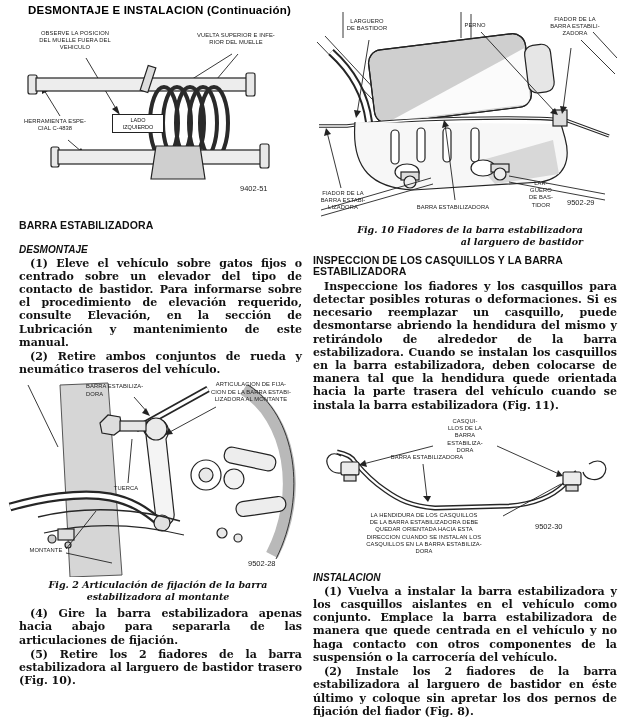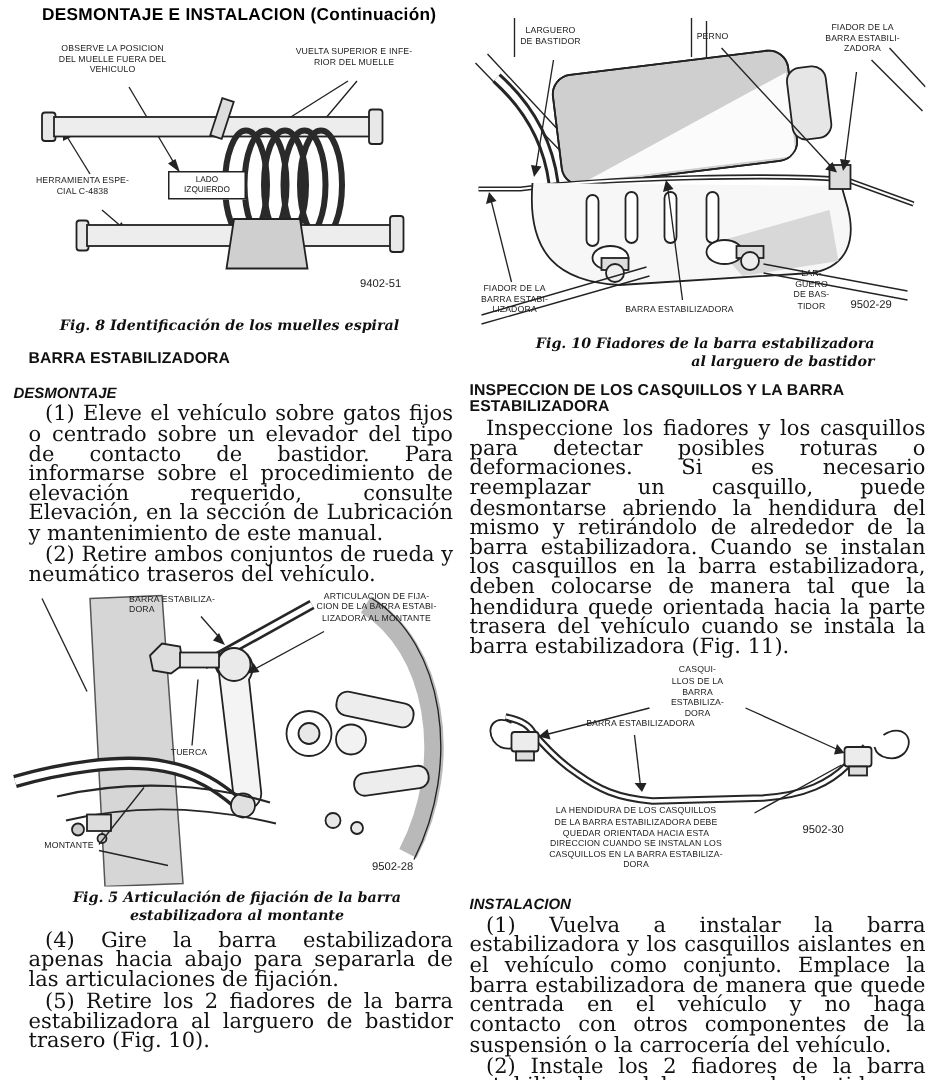--- a/index.html
+++ b/index.html
@@ -25,21 +25,21 @@
     padding:2px 1px; white-space:pre-line; }
 
   .fig-caption { text-align:center; font-style:italic; font-weight:bold;
     font-size:9.5px; line-height:1.25; margin-top:2px; }
 
   .sec-h { font-family:"Liberation Sans", sans-serif; font-weight:bold;
     font-size:10.5px; line-height:1.1; letter-spacing:.1px; margin-top:10px; }
   .sub-h { font-family:"Liberation Sans", sans-serif; font-weight:bold;
     font-style:italic; font-size:10px; margin-top:12px; }
 
-  .step, .para { font-size:14px; font-weight:normal; line-height:13.2px;
+  .step, .para { font-size:11px; font-weight:bold; line-height:13.2px;
     text-align:justify; text-indent:11px; margin-top:1px; }
   .col-left .step, .col-left .para { margin-left:11px; margin-right:6px; }
 
   .mt2{margin-top:2px;} .mt4{margin-top:4px;} .mt5{margin-top:5px;}
   .mt7{margin-top:7px;} .mt8{margin-top:8px;}
 
   .ln { stroke:#222; stroke-width:0.9; }
   .tube { stroke:#262626; fill:none; }
   .outl { stroke:#222; stroke-width:1.2; }
 </style>
@@ -86,24 +86,23 @@
 DEL MUELLE FUERA DEL
 VEHICULO</div>
     <div class="fig-label" style="left:168px; top:10px; width:120px;">VUELTA SUPERIOR E INFE-
 RIOR DEL MUELLE</div>
     <div class="fig-label" style="left:4px; top:96px; width:86px;">HERRAMIENTA ESPE-
 CIAL C-4838</div>
     <div class="lado-box" style="left:104px; top:92px; width:52px;">LADO
 IZQUIERDO</div>
     <div class="fig-code" style="left:232px; top:162px;">9402-51</div>
   </div>
-  <div class="fig-caption" style="margin-right:10px;">Fig. 8 Identificación de los muelles espiral</div>
 
   <div class="sec-h" style="margin-left:11px;">BARRA ESTABILIZADORA</div>
-  <div class="sub-h" style="margin-left:1px;">DESMONTAJE</div>
+  <div class="sub-h" style="margin-left:11px;">DESMONTAJE</div>
 
   <p class="step mt2">(1) Eleve el vehículo sobre gatos fijos o centrado sobre un elevador del tipo de contacto de bastidor. Para informarse sobre el procedimiento de elevación requerido, consulte Elevación, en la sección de Lubricación y mantenimiento de este manual.</p>
   <p class="step">(2) Retire ambos conjuntos de rueda y neumático traseros del vehículo.</p>
 
   <div class="figure mt5" style="height:196px;">
     <svg width="296" height="196" viewBox="0 0 296 196">
 
       <polygon points="52,4 100,2 114,194 62,196" fill="#d6d6d6" stroke="#555" stroke-width="1"></polygon>
       <line class="ln" x1="20" y1="4" x2="50" y2="66"></line>
 
@@ -147,21 +146,21 @@
     </svg>
     <div class="fig-label" style="left:78px; top:2px; width:78px; text-align:left;">BARRA ESTABILIZA-
 DORA</div>
     <div class="fig-label" style="left:192px; top:0px; width:102px;">ARTICULACION DE FIJA-
 CION DE LA BARRA ESTABI-
 LIZADORA AL MONTANTE</div>
     <div class="fig-label" style="left:98px; top:104px; width:40px;">TUERCA</div>
     <div class="fig-label" style="left:16px; top:166px; width:44px;">MONTANTE</div>
     <div class="fig-code" style="left:240px; top:178px;">9502-28</div>
   </div>
-  <div class="fig-caption" style="margin:2px 30px 0;">Fig. 5 Articulación de fijación de la barra estabilizadora al montante</div>
+  <div class="fig-caption" style="margin:2px 30px 0;">Fig. 2 Articulación de fijación de la barra estabilizadora al montante</div>
 
   <p class="step mt4">(4) Gire la barra estabilizadora apenas hacia abajo para separarla de las articulaciones de fijación.</p>
   <p class="step">(5) Retire los 2 fiadores de la barra estabilizadora al larguero de bastidor trasero (Fig. 10).</p>
 </div>
 
 <div class="col col-right">
 
   <div class="figure" style="height:210px;">
     <svg width="304" height="208" viewBox="0 0 304 208">
 

